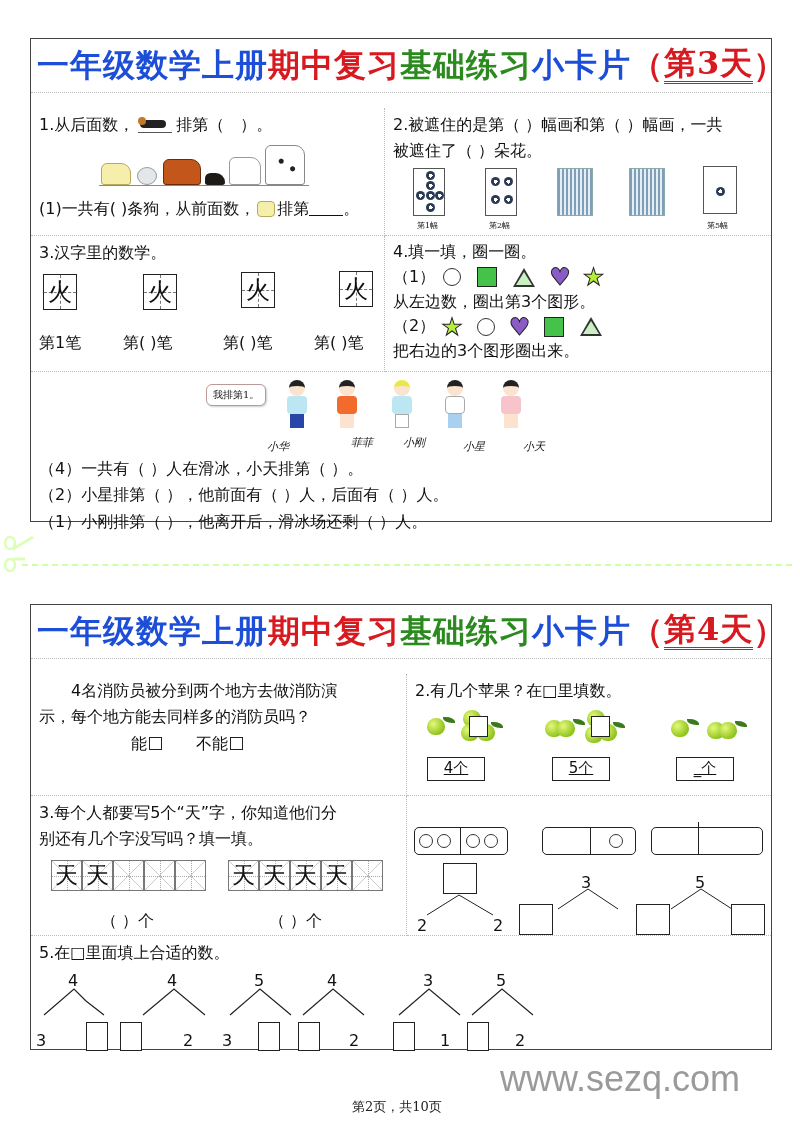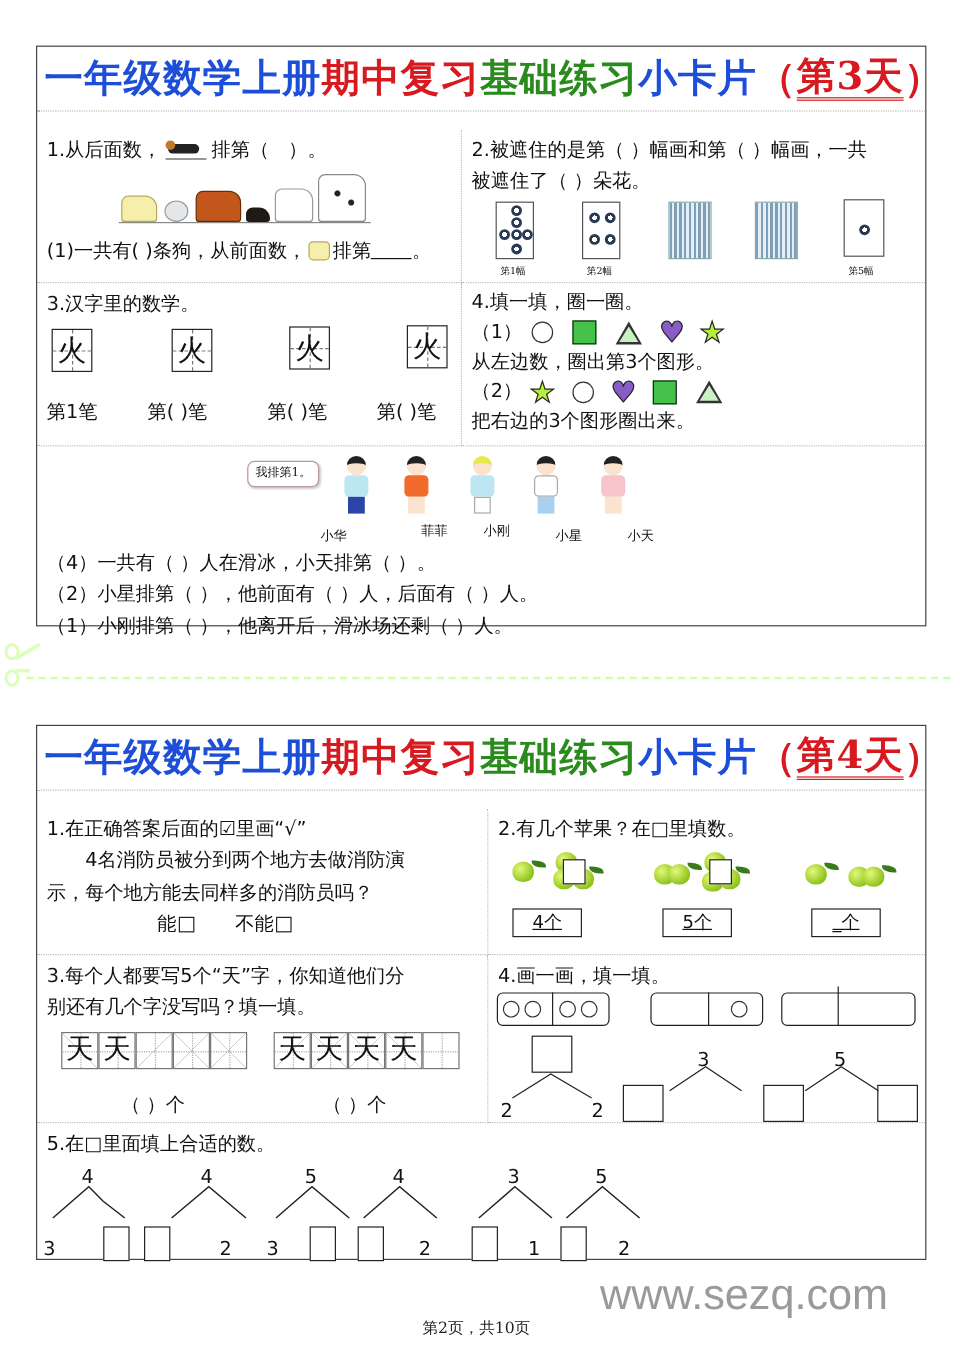--- a/index.html
+++ b/index.html
@@ -32,21 +32,21 @@
   .sh-square { display:inline-block; width: 20px; height: 20px; border: 1.5px solid #222; background: #45c24a; margin: 0 8px; vertical-align: middle; }
   .sh-tri { display:inline-block; width: 0; height: 0; border-left: 11px solid transparent; border-right: 11px solid transparent; border-bottom: 19px solid #333; position: relative; margin: 0 8px; vertical-align: middle; }
   .sh-tri i { position:absolute; left:-8px; top:4px; border-left: 8px solid transparent; border-right: 8px solid transparent; border-bottom: 13px solid #c9f1c2; }
   .sh-heart { display:inline-block; color: #8a5cc7; font-size: 24px; margin: 0 6px; vertical-align: middle; line-height: 1; -webkit-text-stroke: 1px #222; }
   .sh-star { display:inline-block; color: #b6ef3a; font-size: 24px; margin: 0 6px; vertical-align: middle; line-height: 1; -webkit-text-stroke: 1px #222; }
   
   .kid { position: absolute; top: 8px; width: 30px; height: 50px; }
   .kid .head { position: absolute; left: 8px; top: 0; width: 16px; height: 16px; border-radius: 50%; background: #fbe3cf; border-top: 6px solid #222; }
   .kid .body { position: absolute; left: 6px; top: 16px; width: 20px; height: 18px; border-radius: 4px; }
   .kid .legs { position: absolute; left: 9px; top: 34px; width: 14px; height: 14px; }
-  .kidname { position: absolute; font-size: 11px; font-family: "DejaVu Serif", serif; }
+  .kidname { position: absolute; font-size: 11px; font-family: "DejaVu Serif", serif; font-style: italic; }
   .bubble { position: absolute; left: 175px; top: 12px; border: 1px solid #b99; border-radius: 6px; padding: 2px 6px; font-size: 10px; font-family: "DejaVu Serif", serif; background: #fff; box-shadow: 1px 1px 2px #ccc; }
   
   .apple { position: absolute; width: 18px; height: 17px; border-radius: 50% 50% 45% 45%; background: radial-gradient(circle at 35% 35%, #e4f87a, #8fc41d 70%); }
   .leaf { position: absolute; width: 12px; height: 6px; background: #3a7a1a; border-radius: 0 80% 0 80%; }
   .sqbox { position: absolute; border: 1.5px solid #222; background: #fff; }
   .ansbox { position: absolute; width: 58px; height: 24px; border: 1.5px solid #222; text-align: center; font-size: 15px; line-height: 21px; text-decoration: underline; }
   
   .mizi { position: absolute; width: 31px; height: 31px; border: 1px solid #777; font-size: 23px; text-align: center; line-height: 29px; font-family: "DejaVu Serif", serif; background:
       linear-gradient(45deg, transparent 49.5%, #ccc 49.5%, #ccc 50.5%, transparent 50.5%),
       linear-gradient(-45deg, transparent 49.5%, #ccc 49.5%, #ccc 50.5%, transparent 50.5%); }
@@ -221,21 +221,20 @@
     <span class="t-black">一年级数学上册</span>
     <span class="t-red">期中复习</span>
     <span class="t-green">基础练习</span>
     <span class="t-black">小卡片</span>
     <span class="t-red">（</span>
     <span class="t-day">第4天</span>
     <span class="t-red">）</span>
   </div>
 
   <div class="cell" style="left:0; top:54px; width:376px; height:122px; line-height:1.65;">
-    <div class="q">1.在正确答案后面的☑里画“√”</div>
     <div class="q" style="padding-left:32px;">4名消防员被分到两个地方去做消防演</div>
     <div class="q">示，每个地方能去同样多的消防员吗？</div>
     <div class="row q" style="padding-left:92px;">
       <span>能</span>
       <span style="display:inline-block;width:13px;height:13px;border:1px solid #222;margin-left:2px;"></span>
       <span style="width:34px;display:inline-block"></span>
       <span>不能</span>
       <span style="display:inline-block;width:13px;height:13px;border:1px solid #222;margin-left:2px;"></span>
     </div>
   </div>
@@ -281,21 +280,20 @@
     <div class="mizi" style="left:197px; top:64px;"><span>天</span></div>
     <div class="mizi" style="left:228px; top:64px;"><span>天</span></div>
     <div class="mizi" style="left:259px; top:64px;"><span>天</span></div>
     <div class="mizi" style="left:290px; top:64px;"><span>天</span></div>
     <div class="mizi" style="left:321px; top:64px;"></div>
     <div class="q" style="position:absolute; left:70px; top:112px;">（ ）个</div>
     <div class="q" style="position:absolute; left:238px; top:112px;">（ ）个</div>
   </div>
 
   <div class="cell" style="left:376px; top:176px; width:364px; height:140px; border-right:none;">
-    <div class="q">4.画一画，填一填。</div>
     <div class="tenframe" style="left:7px; top:31px; width:94px;">
       <span class="c" style="left:4px"></span>
         <span class="c" style="left:22px"></span>
       <span class="div" style="left:45px"></span>
       <span class="c" style="left:51px"></span>
         <span class="c" style="left:69px"></span>
     </div>
     <div class="tenframe" style="left:135px; top:31px; width:94px;">
       <span class="div" style="left:47px"></span>
       <span class="c" style="left:66px"></span>

